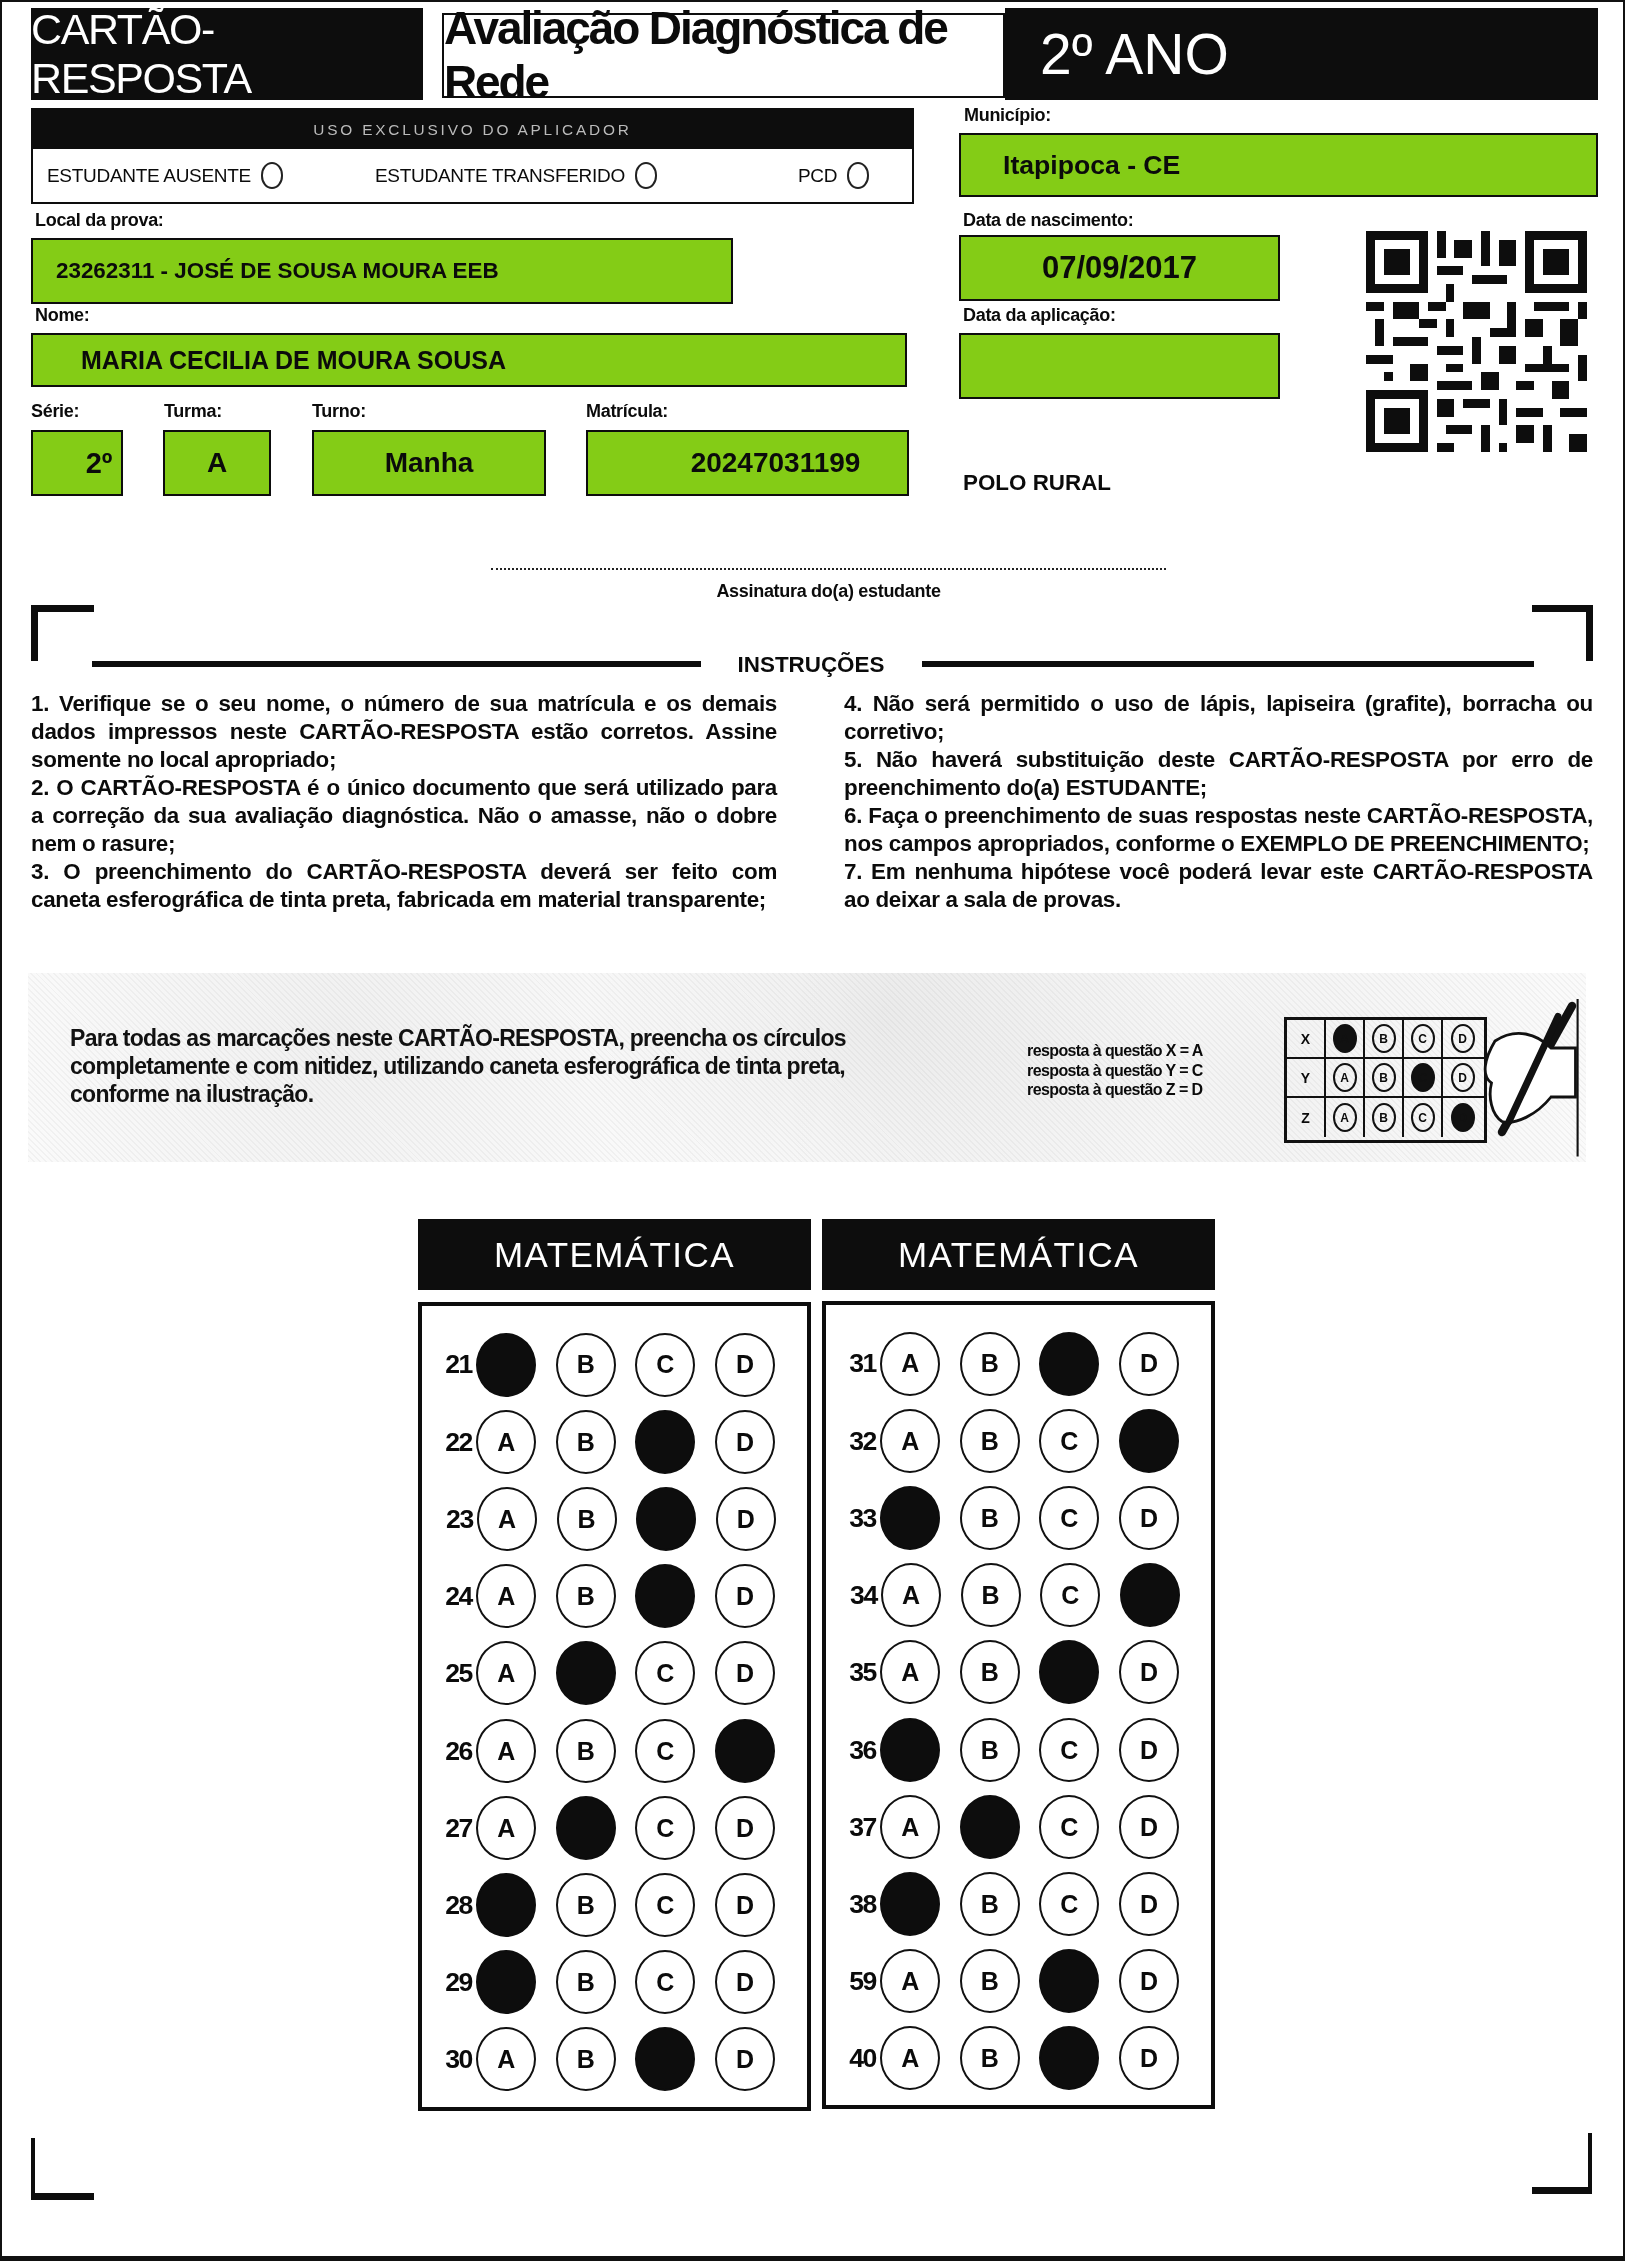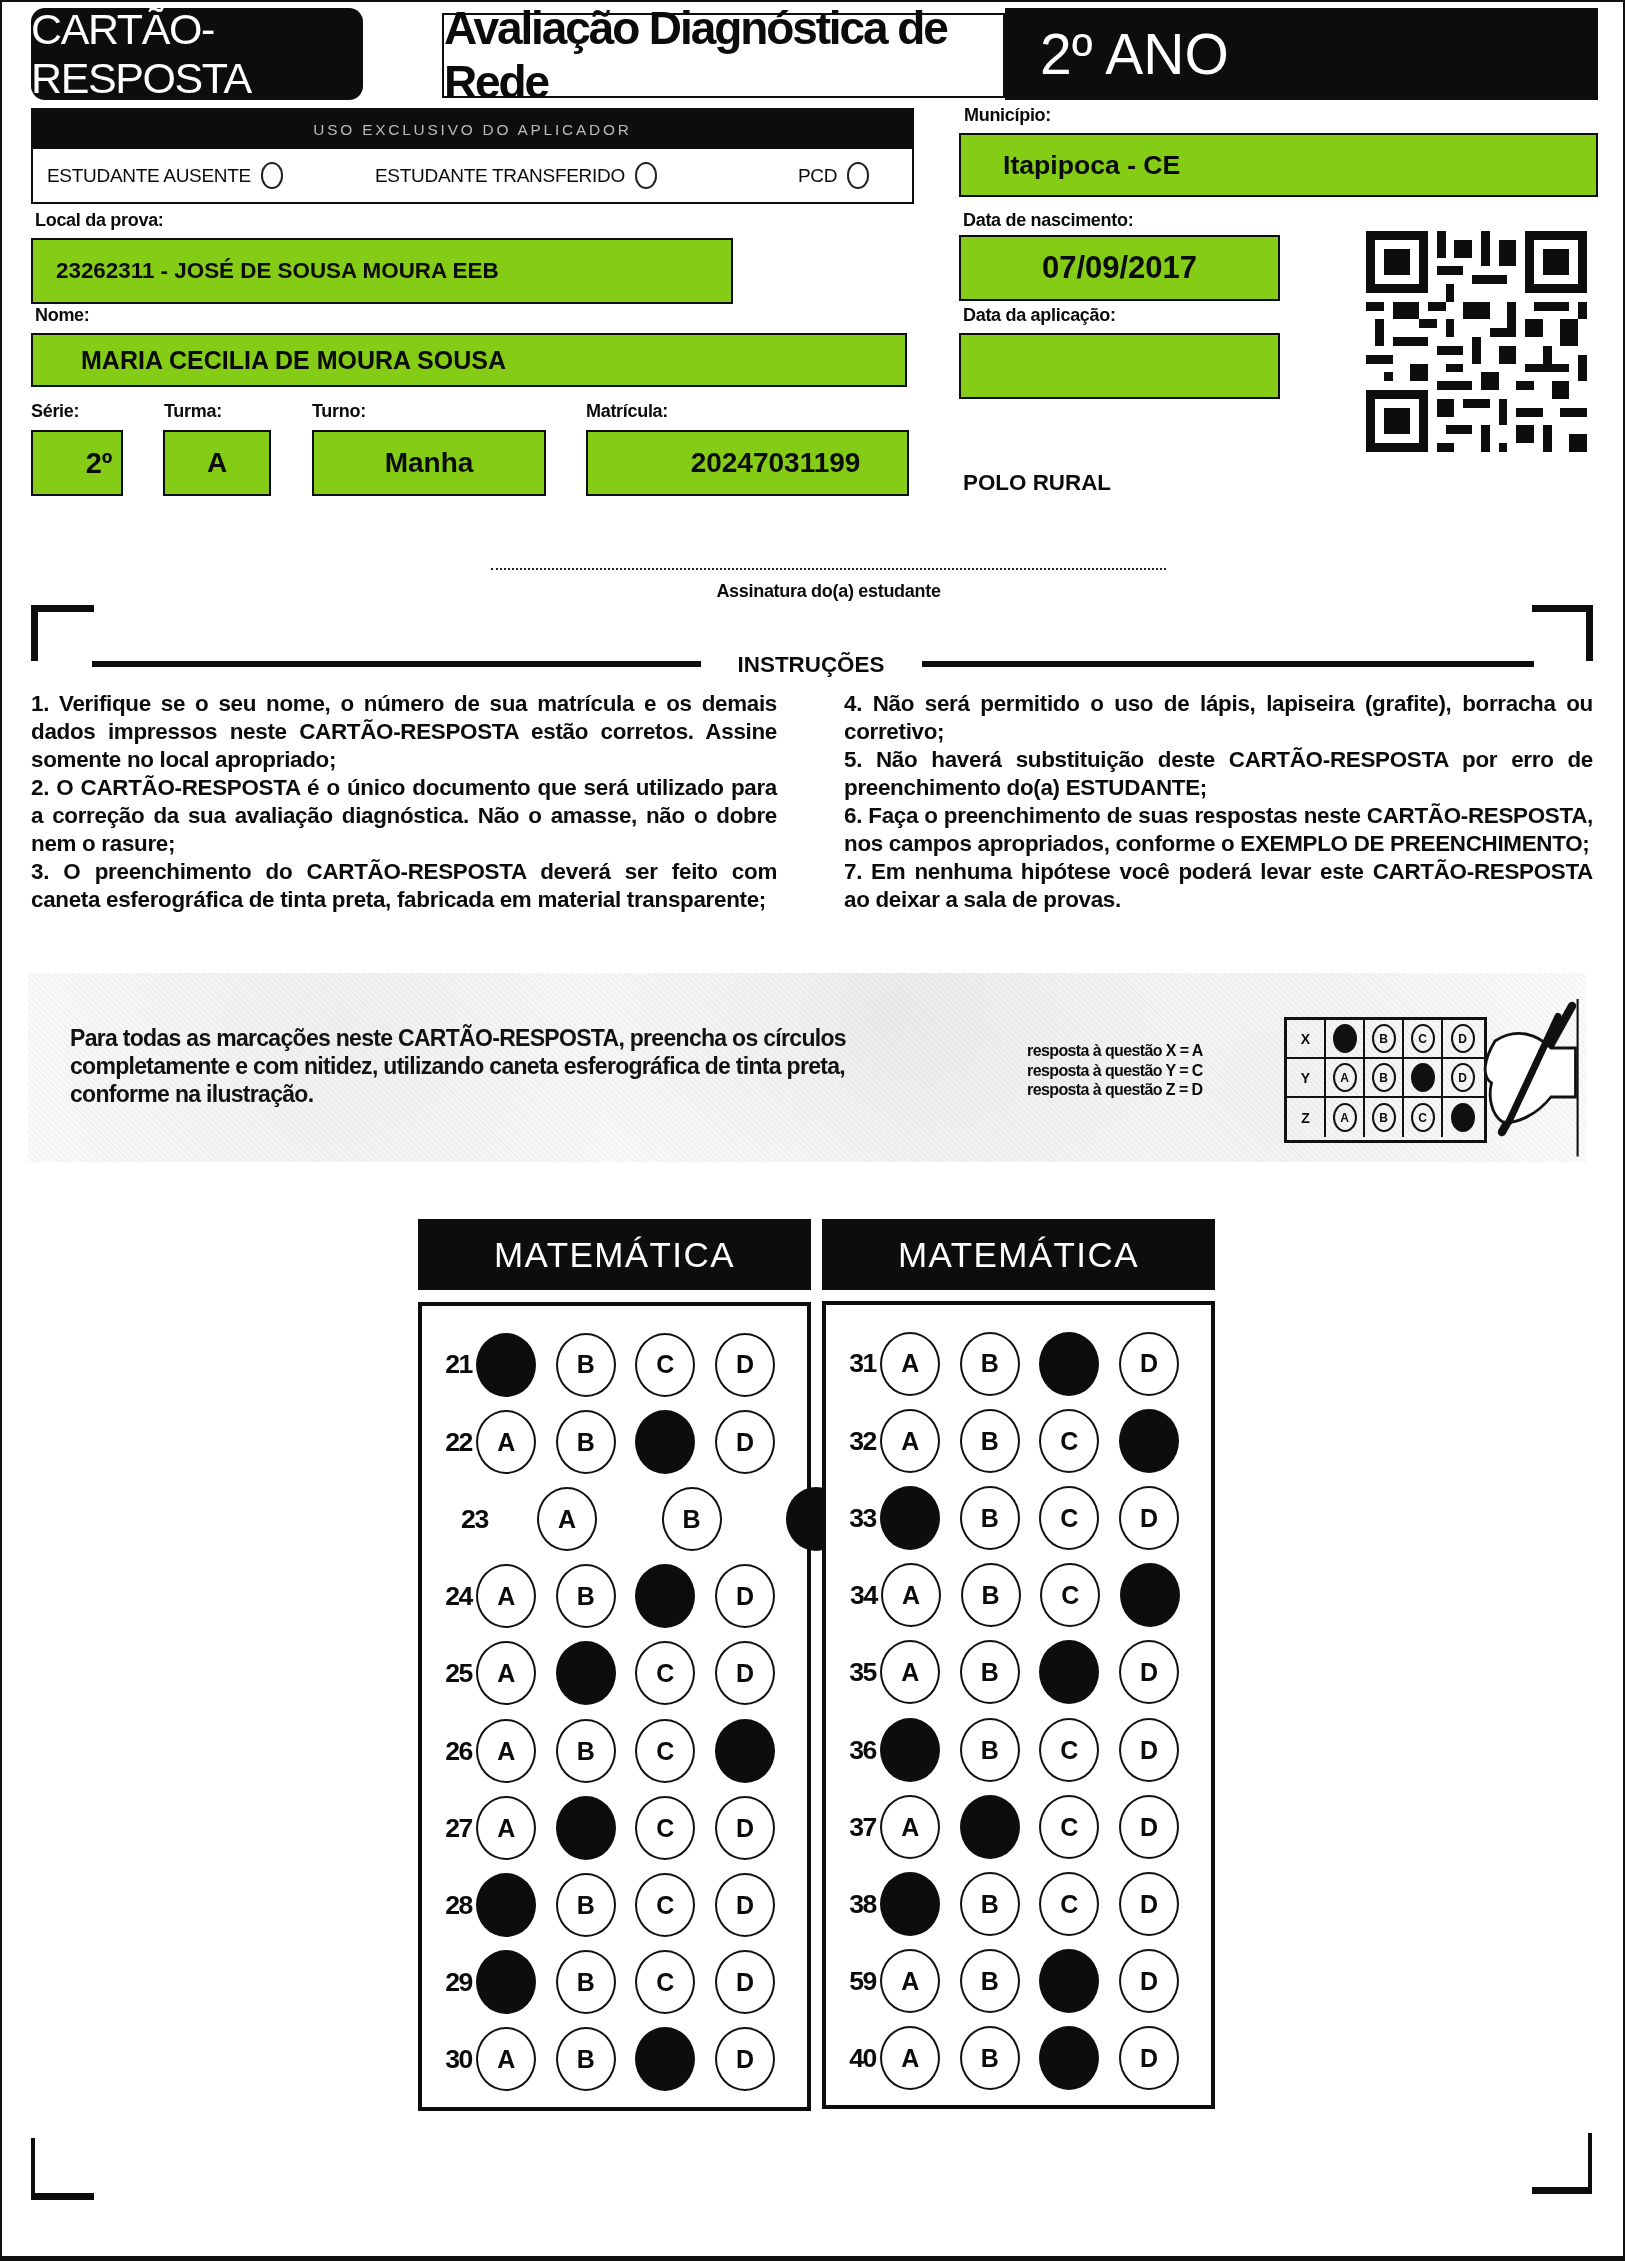--- a/index.html
+++ b/index.html
@@ -3,21 +3,21 @@
 <meta charset="utf-8">
 <style>
   * { box-sizing: border-box; margin: 0; padding: 0; }
   html, body { width: 1625px; height: 2261px; background: #ffffff; overflow: hidden; }
   body { position: relative; font-family: "Liberation Sans", sans-serif; color: #0b0b0b; }
   .abs { position: absolute; }
   .page-border { left: 0; top: 0; width: 1625px; height: 2261px; border: 2.1px solid #111; border-bottom-width: 5.6px; }
 
   
   .hdr-black { background: #0d0d0d; color: #fff; display: flex; align-items: center; }
-  .hdr-left { left: 31px; top: 8.4px; width: 332px; height: 92px; justify-content: center; font-family: "Liberation Sans Narrow", "Liberation Sans", sans-serif; font-size: 43px; letter-spacing: -1.4px; transform-origin: left; border-radius: 14px; }
+  .hdr-left { left: 31px; top: 8.4px; width: 392px; height: 92px; justify-content: center; font-family: "Liberation Sans Narrow", "Liberation Sans", sans-serif; font-size: 43px; letter-spacing: -1.4px; transform-origin: left; }
   .hdr-mid { left: 442px; top: 12.6px; width: 563px; height: 85px; background: #fff; border: 2.1px solid #0d0d0d; display: flex; align-items: center; justify-content: center; font-weight: bold; font-size: 46px; letter-spacing: -2.1px; }
   .hdr-right { left: 1005px; top: 8.4px; width: 593px; height: 92px; padding-left: 35px; font-size: 57px; }
 
   
   .uso-box { left: 31px; top: 108px; width: 883px; height: 96px; border: 2.8px solid #0d0d0d; }
   .uso-band { position: absolute; left: 0; top: 0; right: 0; height: 39px; background: #0d0d0d; color: #bbb; font-size: 15.4px; letter-spacing: 2.8px; display: flex; align-items: center; justify-content: center; }
   .uso-row { position: absolute; left: 0; right: 0; top: 39px; bottom: 0; display: flex; align-items: center; font-size: 19px; letter-spacing: -0.3px; }
   .uso-item { position: absolute; display: flex; align-items: center; gap: 9.8px; }
   .radio { width: 22.4px; height: 26.6px; border: 2.1px solid #222; border-radius: 50%; display: inline-block; background: #fff; }
 
@@ -280,21 +280,21 @@
       <span class="bubble">C</span>
       <span class="bubble">D</span>
     </div>
     <div class="ans-row" style="top: 104px; left: 4.2px;">
       <span class="qnum">22</span>
       <span class="bubble">A</span>
       <span class="bubble">B</span>
       <span class="bubble filled">C</span>
       <span class="bubble">D</span>
     </div>
-    <div class="ans-row" style="top: 181px; left: 20px; gap: 45px;">
+    <div class="ans-row" style="top: 181px; left: 5px;">
       <span class="qnum">23</span>
       <span class="bubble">A</span>
       <span class="bubble">B</span>
       <span class="bubble filled">C</span>
       <span class="bubble">D</span>
     </div>
     <div class="ans-row" style="top: 258px; left: 4.2px;">
       <span class="qnum">24</span>
       <span class="bubble">A</span>
       <span class="bubble">B</span>

